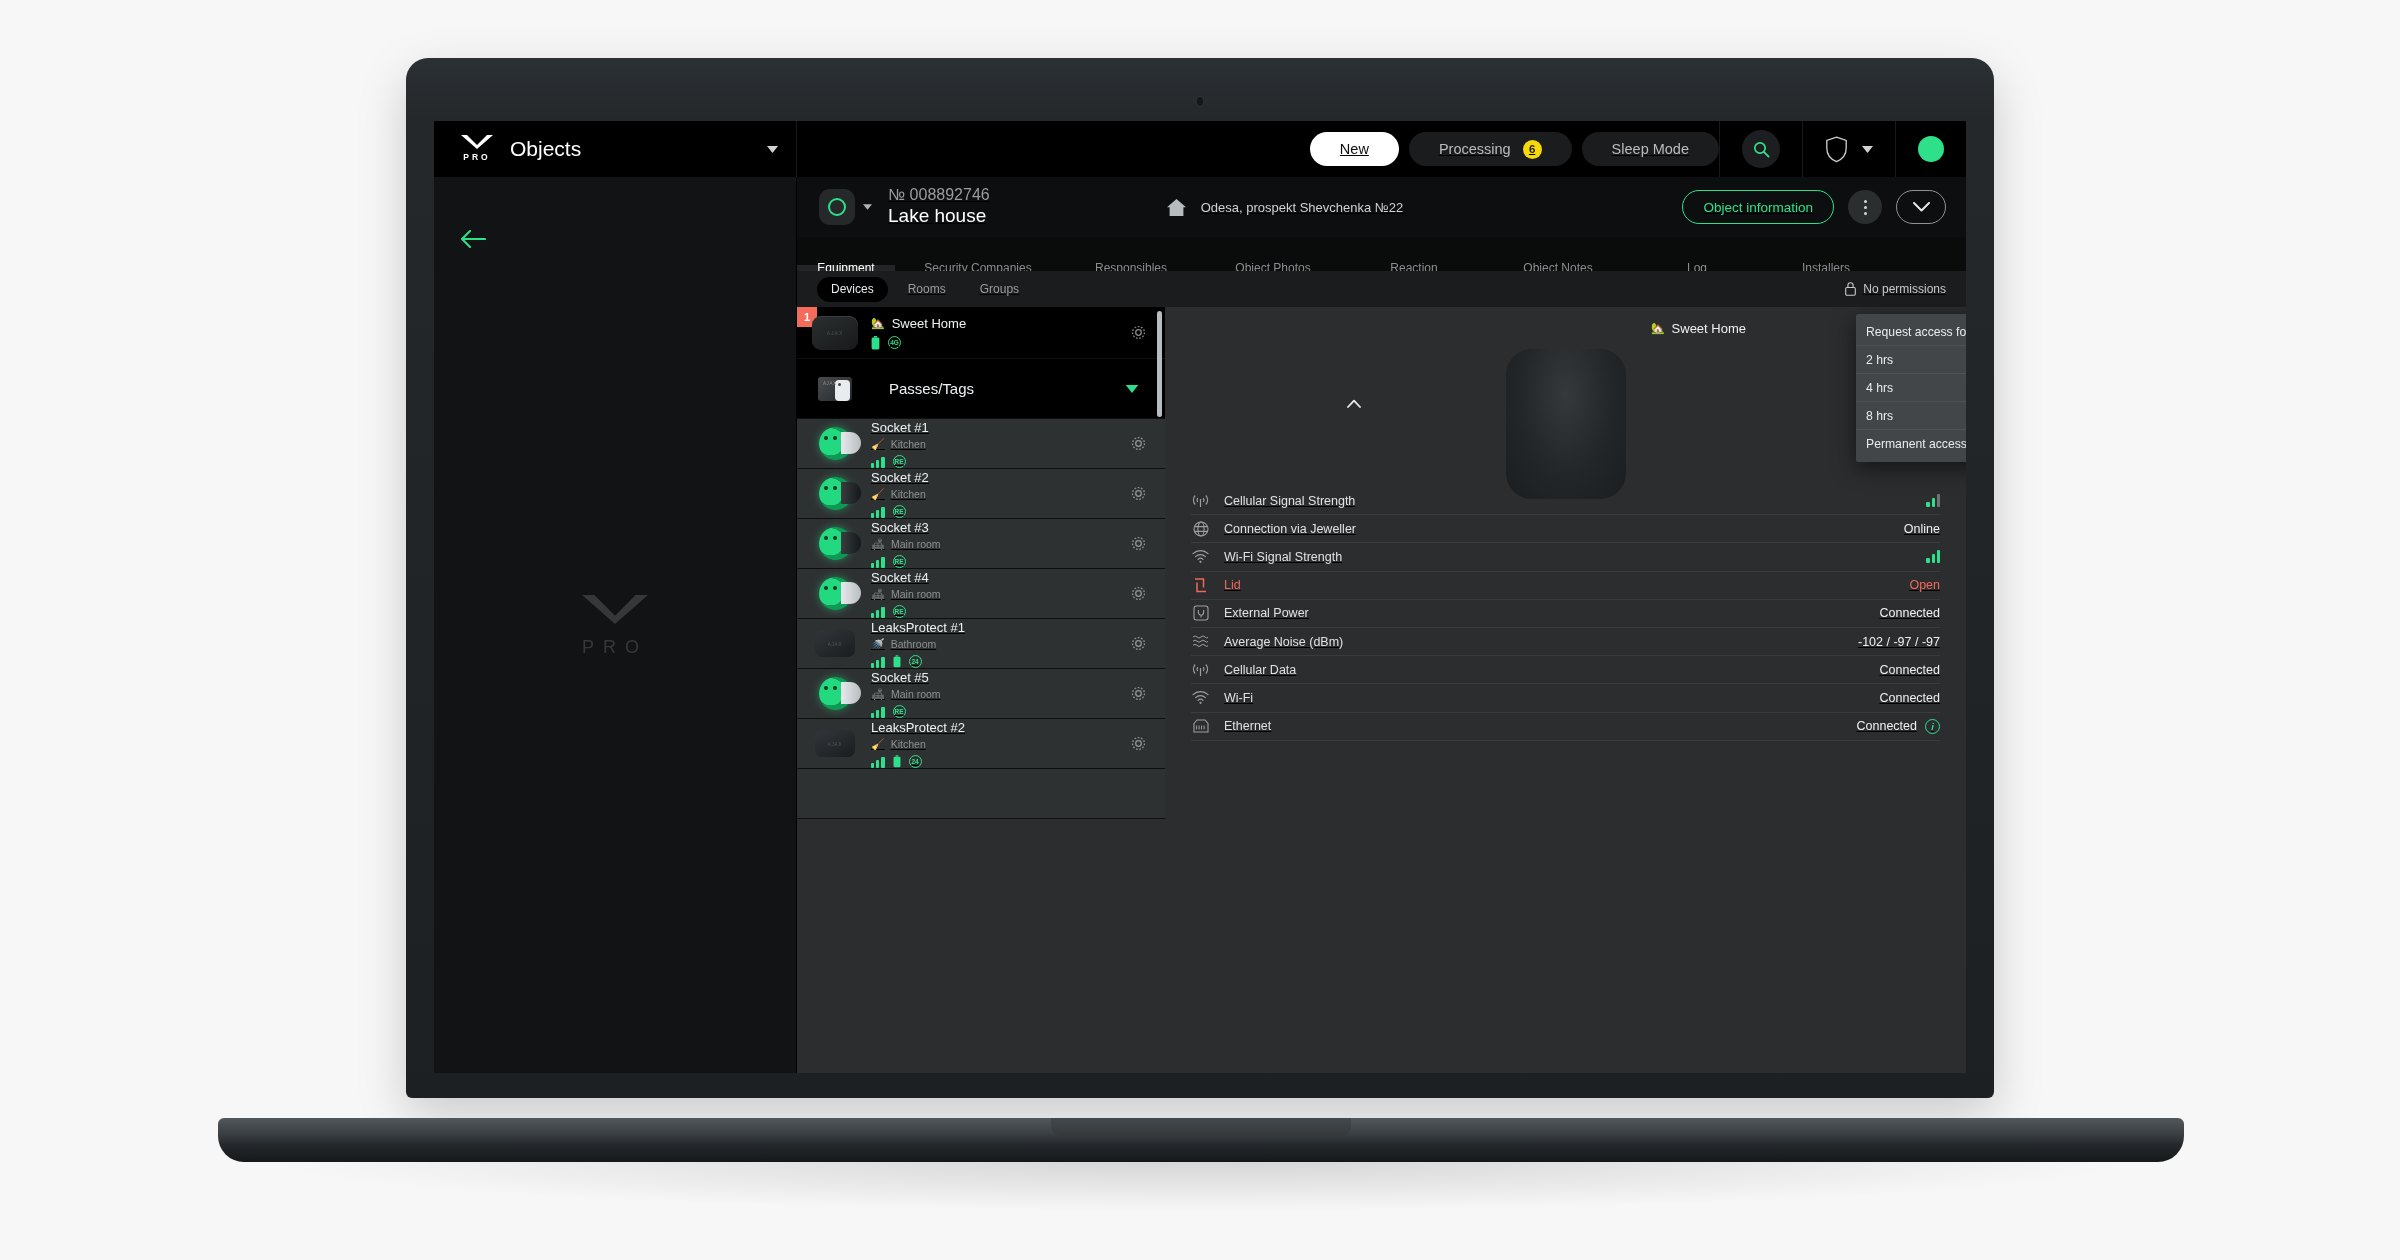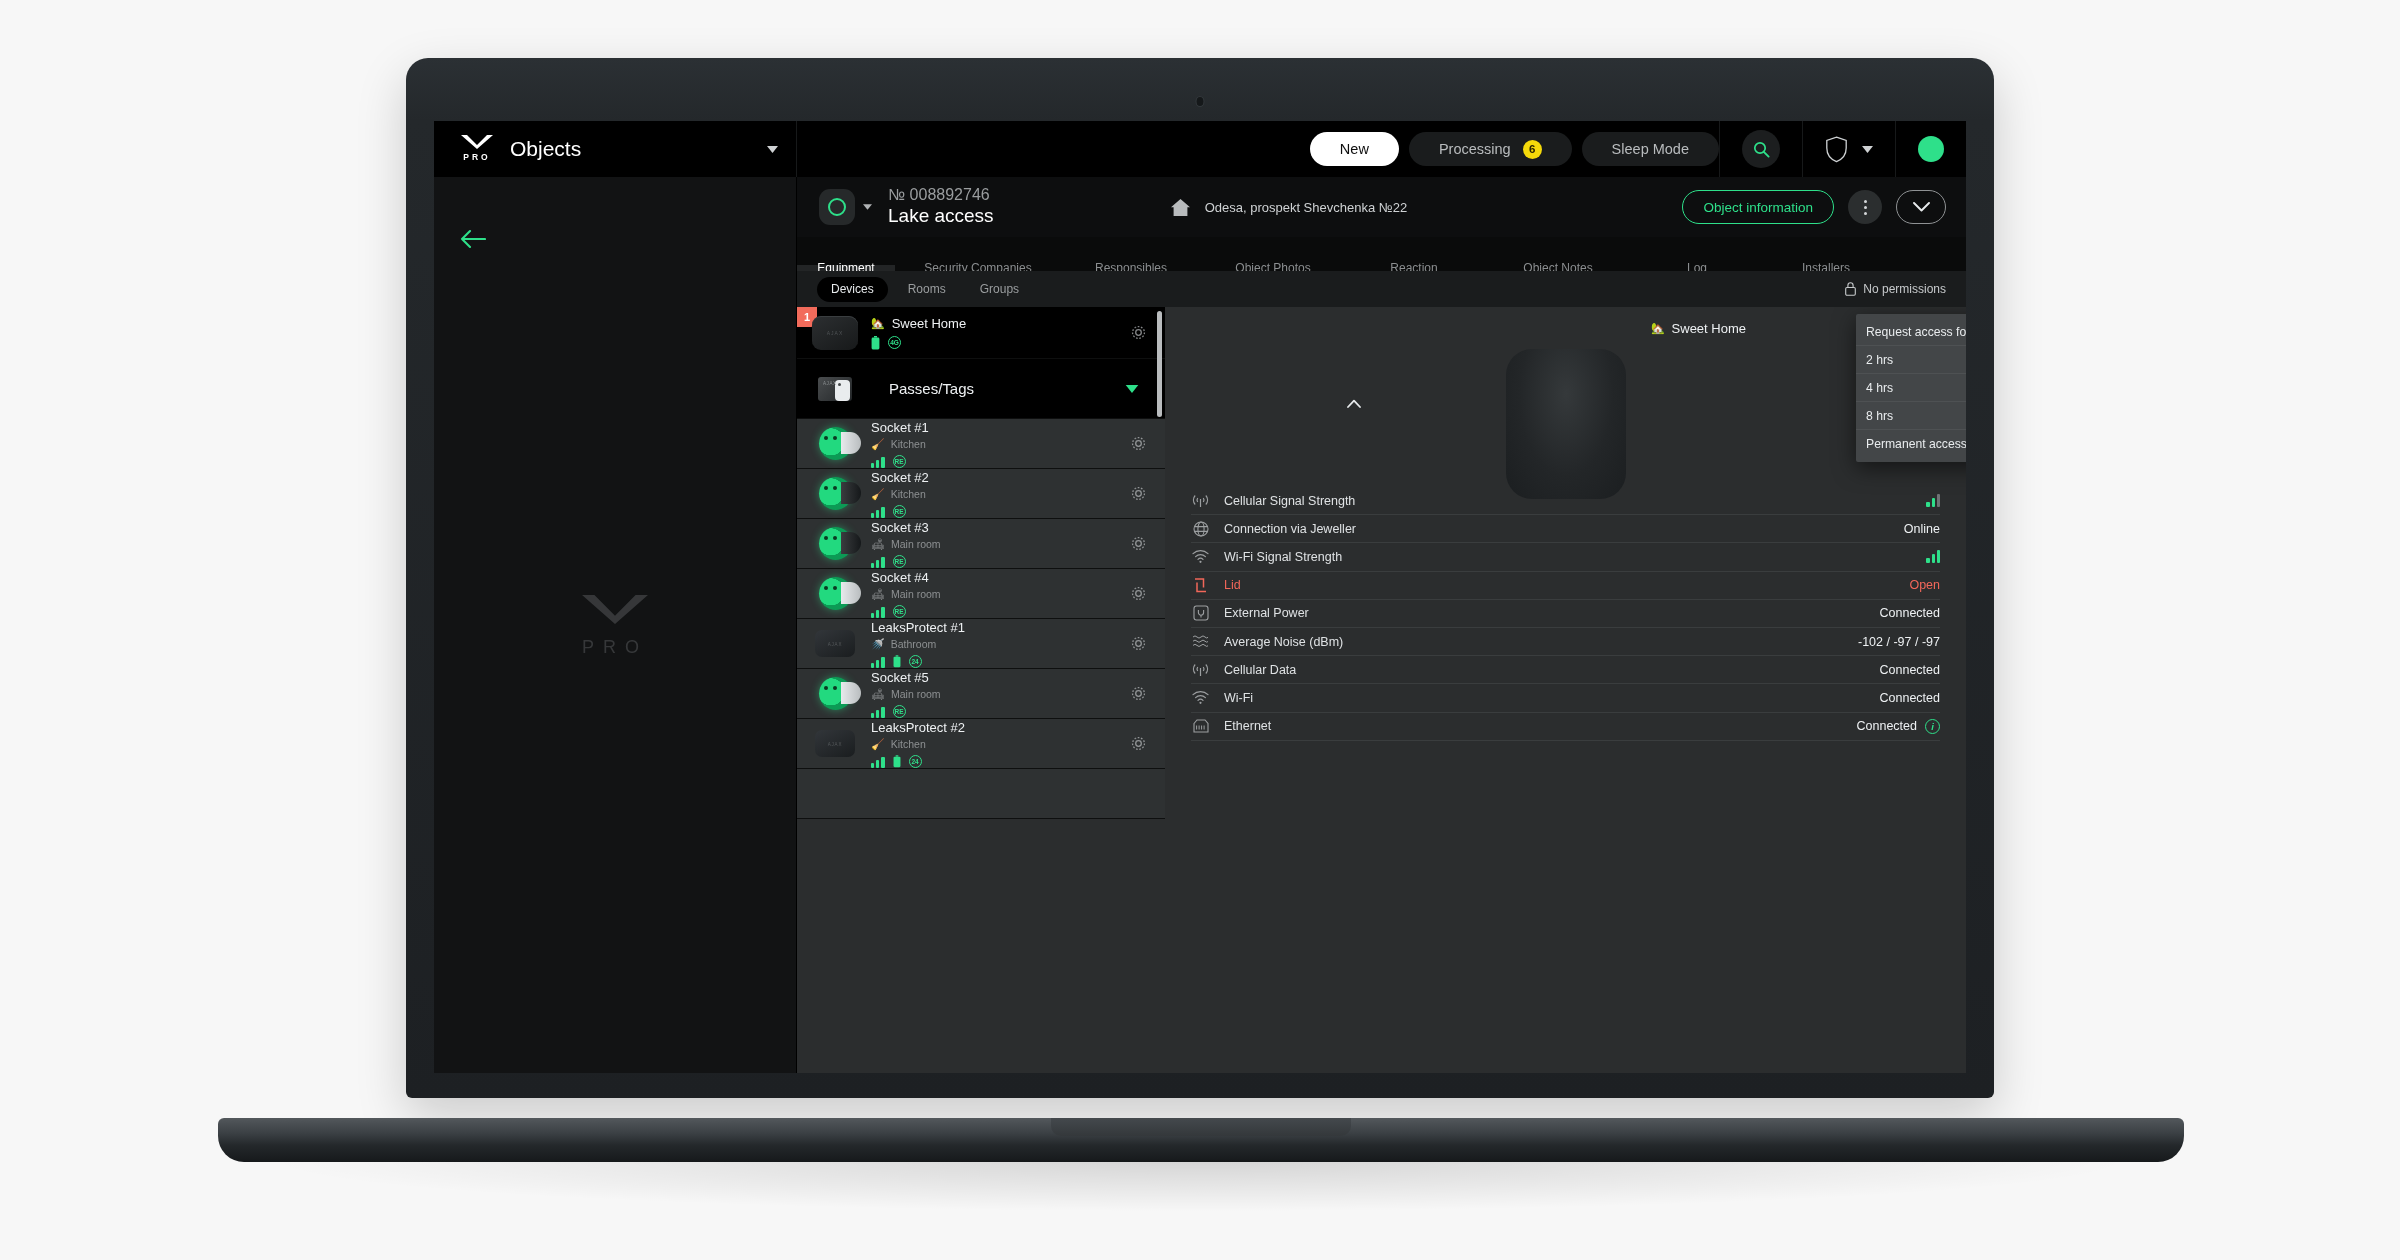--- a/index.html
+++ b/index.html
@@ -42,21 +42,21 @@
     top:0; width:300px; height:18px;
     background: linear-gradient(180deg,#44494d,#34383b);
     border-radius: 0 0 10px 10px;
   }
   #base-shadow {
     position: absolute; left: 260px; top: 1160px; width: 1880px; height: 52px;
     background: radial-gradient(ellipse at 50% 0%, rgba(0,0,0,.14), rgba(0,0,0,0) 70%);
   }
 
   
-  #app { position: absolute; inset: 0; background: #000; display: flex; flex-direction: column; }
+  #app { position: absolute; inset: 0; background: #000; display: flex; flex-direction: column; text-decoration: underline; }
 
   
   .topbar { height: 56px; display: flex; align-items: stretch; background: #000; flex: none; }
   .brandbox {
     width: 363px; display: flex; align-items: center; gap: 16px;
     padding-left: 26px; background: #000;
     border-right: 1px solid #17191a;
   }
   .logo-mark { width: 34px; height: 30px; display:flex; flex-direction:column; align-items:center; }
   .logo-chevron { width: 34px; height: 16px; }
@@ -288,21 +288,21 @@
 
             <div class="objhead">
               <div class="obj-ico">
                 <div class="obj-ring"></div>
               </div>
               <svg class="obj-caret" width="9" height="6" viewBox="0 0 11 7">
                   <path d="M0 0 L11 0 L5.5 7 Z" fill="#b0b3b5"></path>
                 </svg>
               <div>
                 <div class="obj-num">№ 008892746</div>
-                <div class="obj-name">Lake access</div>
+                <div class="obj-name">Lake house</div>
               </div>
               <div class="obj-addr">
                 <svg width="21" height="19" viewBox="0 0 21 19">
                   <path d="M10.5 1 L20 9.2 L17.4 9.2 L17.4 18 L3.6 18 L3.6 9.2 L1 9.2 Z" fill="#b8bbbd"></path>
                 </svg>
                 <span>Odesa, prospekt Shevchenka №22</span>
               </div>
               <div class="obj-actions">
                 <div class="btn-outline-green">Object information</div>
                 <div class="btn-dots">

